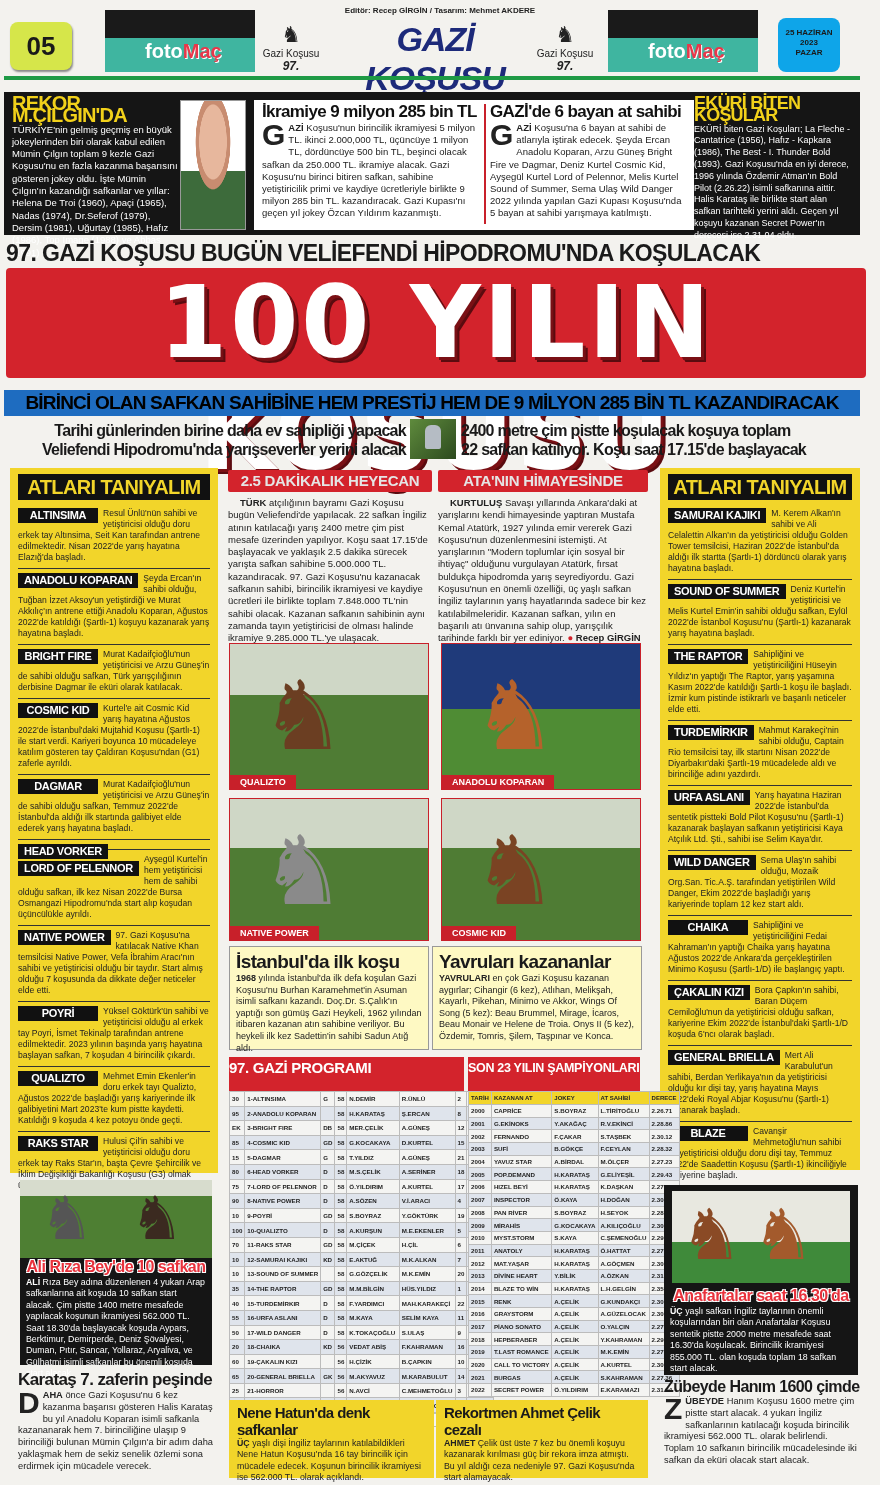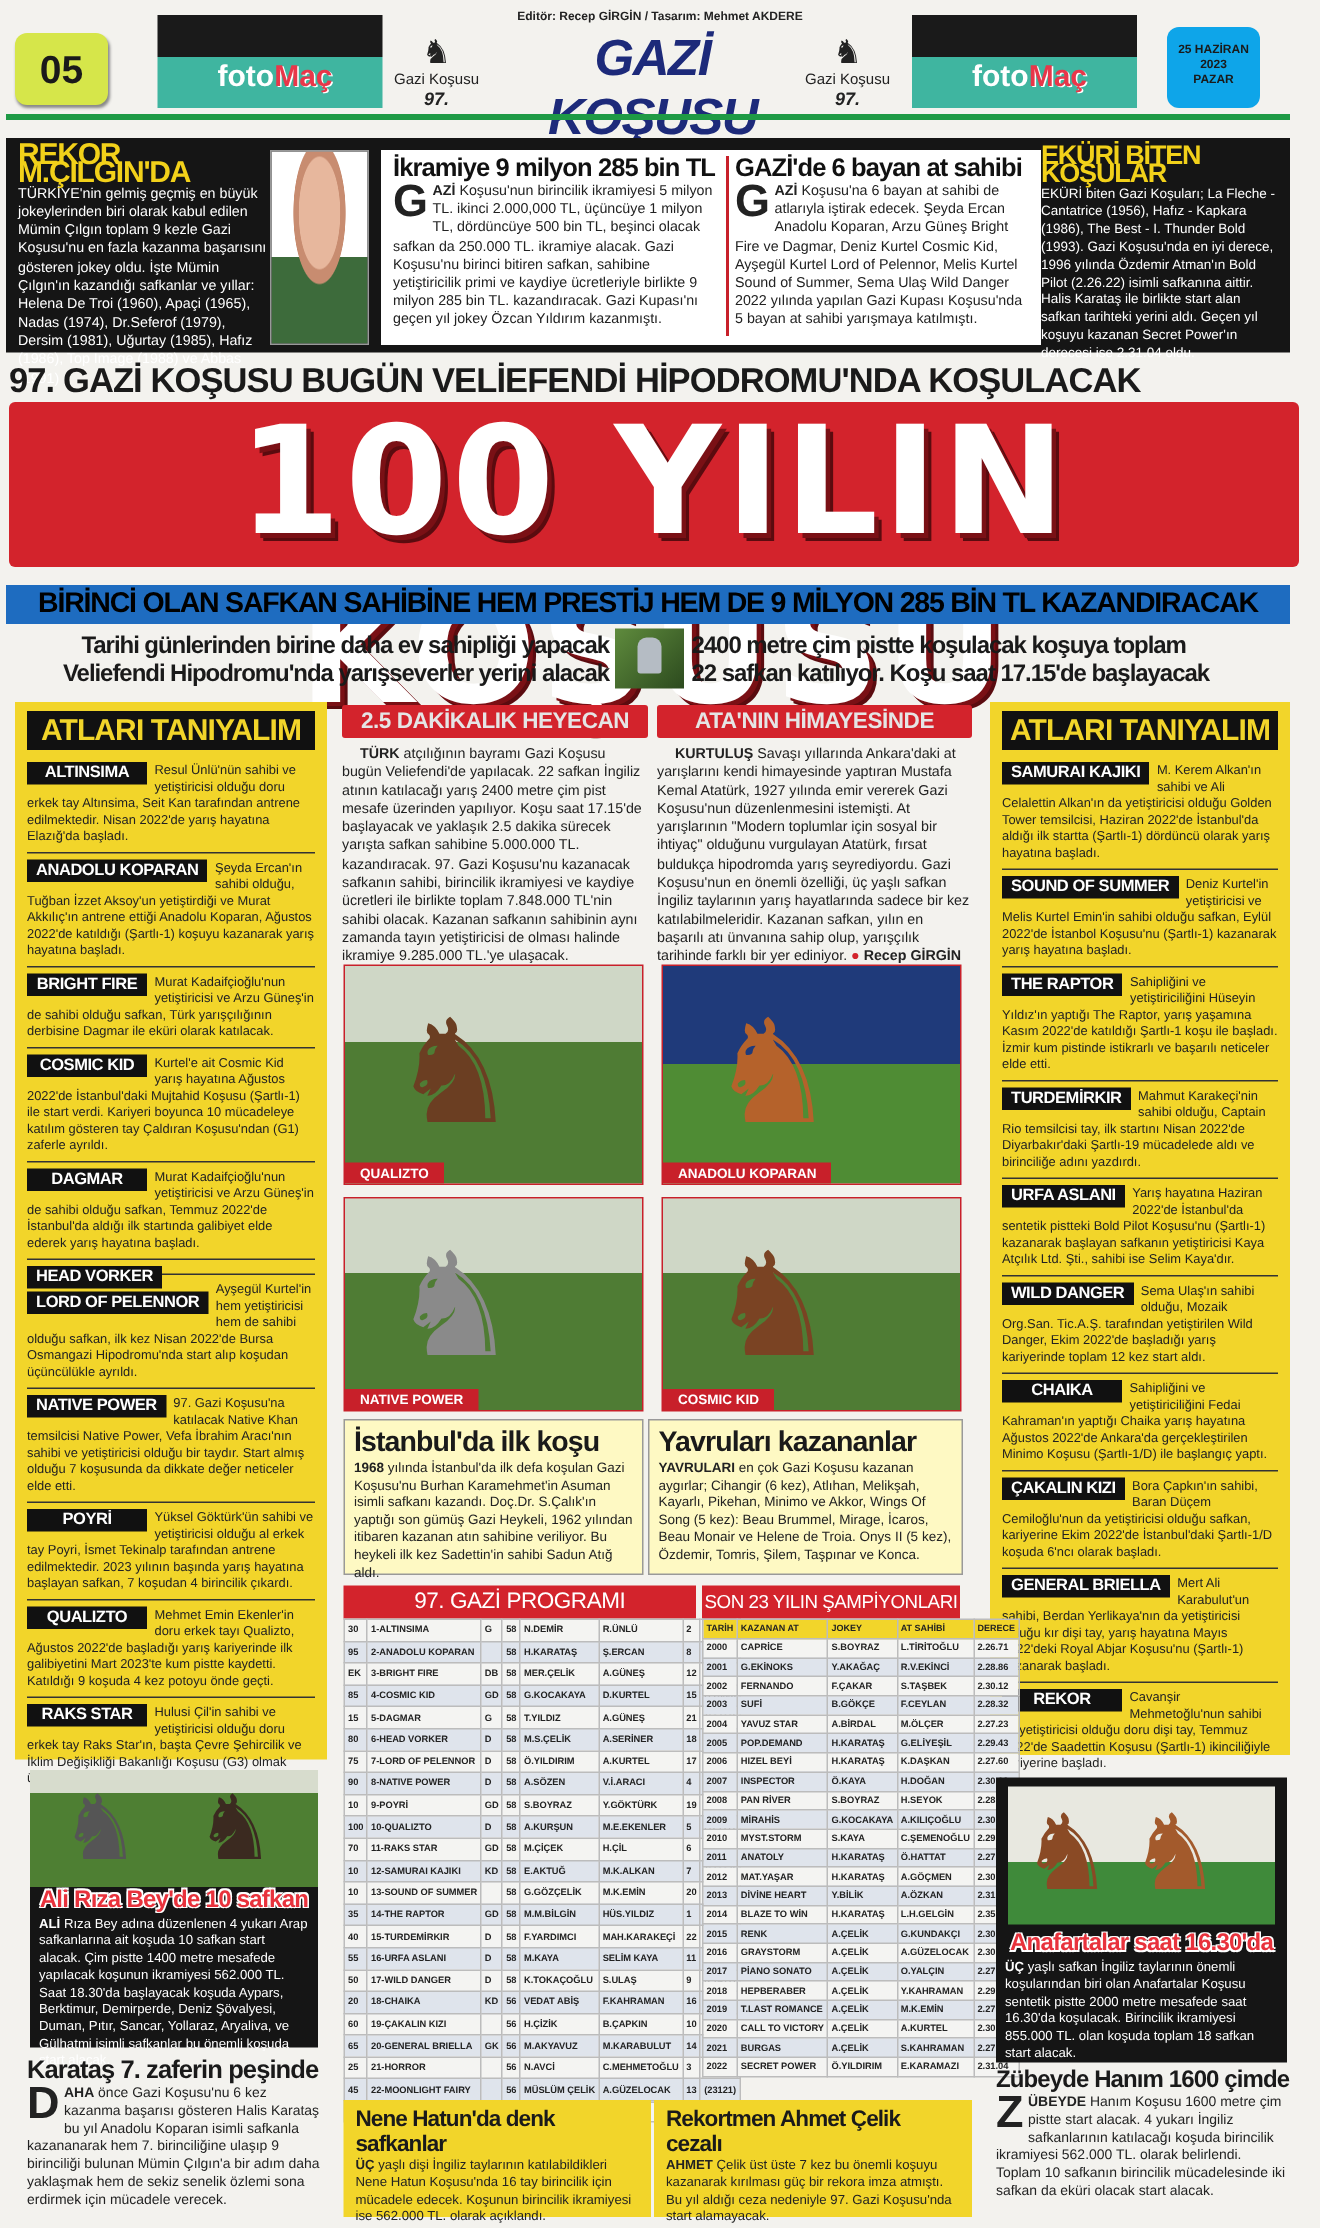--- a/index.html
+++ b/index.html
@@ -54,21 +54,21 @@
 .btext{font-size:9.5px;line-height:12.2px;color:#222}
 
 table{border-collapse:collapse;width:100%}
 .prog td{font-size:6.2px;font-weight:bold;border:1px solid #bcbcbc;padding:0 2px;height:14.6px;white-space:nowrap;color:#222}
 .prog tr:nth-child(even) td{background:#dfe4ec}
 .prog tr:nth-child(odd) td{background:#f4f4f2}
 .champ th{font-size:6px;background:#f2d52a;color:#222;border:1px solid #bcbcbc;height:13px;text-align:left;padding:0 2px}
 .champ td{font-size:6.2px;font-weight:bold;border:1px solid #bcbcbc;padding:0 2px;height:12.7px;white-space:nowrap;color:#222}
 .champ tr:nth-child(even) td{background:#dfe4ec}
 .champ tr:nth-child(odd) td{background:#f4f4f2}
-.tabhead{background:#d3232c;color:#fff;font-size:15px;font-weight:normal;text-align:center;height:22px;line-height:22px;letter-spacing:-0.3px}
+.tabhead{background:#d3232c;color:#fff;font-size:15px;font-weight:bold;height:34px;line-height:22px;letter-spacing:-0.3px}
 .darkbox{background:#151515;color:#fff;padding:6px 8px}
 .outline-title{font-size:16px;font-weight:bold;color:#e8323c;text-align:center;letter-spacing:-0.5px;text-shadow:-1px -1px 0 #fff,1px -1px 0 #fff,-1px 1px 0 #fff,1px 1px 0 #fff}
 .ybox{background:#f2d52a;padding:4px 8px}
 </style>
 </head>
 <body>
 
 <div id="hdr" class="abs">
   <div class="abs pagenum">05</div>
   <div class="abs crowd" style="left:105px">
@@ -154,21 +154,21 @@
   <div class="ycoltitle">ATLARI TANIYALIM</div>
   <div class="horse-item"><span class="hname">SAMURAI KAJIKI</span><span>M. Kerem Alkan'ın sahibi ve Ali Celalettin Alkan'ın da yetiştiricisi olduğu Golden Tower temsilcisi, Haziran 2022'de İstanbul'da aldığı ilk startta (Şartlı-1) dördüncü olarak yarış hayatına başladı.</span></div>
   <div class="horse-item"><span class="hname">SOUND OF SUMMER</span><span>Deniz Kurtel'in yetiştiricisi ve Melis Kurtel Emin'in sahibi olduğu safkan, Eylül 2022'de İstanbol Koşusu'nu (Şartlı-1) kazanarak yarış hayatına başladı.</span></div>
   <div class="horse-item"><span class="hname">THE RAPTOR</span><span>Sahipliğini ve yetiştiriciliğini Hüseyin Yıldız'ın yaptığı The Raptor, yarış yaşamına Kasım 2022'de katıldığı Şartlı-1 koşu ile başladı. İzmir kum pistinde istikrarlı ve başarılı neticeler elde etti.</span></div>
   <div class="horse-item"><span class="hname">TURDEMİRKIR</span><span>Mahmut Karakeçi'nin sahibi olduğu, Captain Rio temsilcisi tay, ilk startını Nisan 2022'de Diyarbakır'daki Şartlı-19 mücadelede aldı ve birinciliğe adını yazdırdı.</span></div>
   <div class="horse-item"><span class="hname">URFA ASLANI</span><span>Yarış hayatına Haziran 2022'de İstanbul'da sentetik pistteki Bold Pilot Koşusu'nu (Şartlı-1) kazanarak başlayan safkanın yetiştiricisi Kaya Atçılık Ltd. Şti., sahibi ise Selim Kaya'dır.</span></div>
   <div class="horse-item"><span class="hname">WILD DANGER</span><span>Sema Ulaş'ın sahibi olduğu, Mozaik Org.San. Tic.A.Ş. tarafından yetiştirilen Wild Danger, Ekim 2022'de başladığı yarış kariyerinde toplam 12 kez start aldı.</span></div>
   <div class="horse-item"><span class="hname">CHAIKA</span><span>Sahipliğini ve yetiştiriciliğini Fedai Kahraman'ın yaptığı Chaika yarış hayatına Ağustos 2022'de Ankara'da gerçekleştirilen Minimo Koşusu (Şartlı-1/D) ile başlangıç yaptı.</span></div>
   <div class="horse-item"><span class="hname">ÇAKALIN KIZI</span><span>Bora Çapkın'ın sahibi, Baran Düçem Cemiloğlu'nun da yetiştiricisi olduğu safkan, kariyerine Ekim 2022'de İstanbul'daki Şartlı-1/D koşuda 6'ncı olarak başladı.</span></div>
   <div class="horse-item"><span class="hname">GENERAL BRIELLA</span><span>Mert Ali Karabulut'un sahibi, Berdan Yerlikaya'nın da yetiştiricisi olduğu kır dişi tay, yarış hayatına Mayıs 2022'deki Royal Abjar Koşusu'nu (Şartlı-1) kazanarak başladı.</span></div>
-  <div class="horse-item"><span class="hname">REKOR</span><span>Cavanşir Mehmetoğlu'nun sahibi ve yetiştiricisi olduğu doru dişi tay, Temmuz 2022'de Saadettin Koşusu (Şartlı-1) ikinciliğiyle kariyerine başladı.</span></div>
+  <div class="horse-item"><span class="hname">BLAZE</span><span>Cavanşir Mehmetoğlu'nun sahibi ve yetiştiricisi olduğu doru dişi tay, Temmuz 2022'de Saadettin Koşusu (Şartlı-1) ikinciliğiyle kariyerine başladı.</span></div>
   <div class="horse-item"><span class="hname">MOONLIGHT FAIRY</span><span>Ahmet Güzelocak'ın sahibi olduğu Moonlight Fairy pistlere Ağustos 2022'de 75. Yıl Ankara Hipodromu'nda düzenlenen Minimo Koşusu (Şartlı-1/D) ile "Merhaba" dedi.</span></div>
 </div>
 
 <div class="abs" style="left:228px;top:470px;width:204px">
   <div class="redtab">2.5 DAKİKALIK HEYECAN</div>
   <div class="midtext"><b>TÜRK</b><span> atçılığının bayramı Gazi Koşusu bugün Veliefendi'de yapılacak. 22 safkan İngiliz atının katılacağı yarış 2400 metre çim pist mesafe üzerinden yapılıyor. Koşu saat 17.15'de başlayacak ve yaklaşık 2.5 dakika sürecek yarışta safkan sahibine 5.000.000 TL. kazandıracak. 97. Gazi Koşusu'nu kazanacak safkanın sahibi, birincilik ikramiyesi ve kaydiye ücretleri ile birlikte toplam 7.848.000 TL'nin sahibi olacak. Kazanan safkanın sahibinin aynı zamanda tayın yetiştiricisi de olması halinde ikramiye 9.285.000 TL.'ye ulaşacak.</span></div>
 </div>
 <div class="abs" style="left:438px;top:470px;width:210px">
   <div class="redtab">ATA'NIN HİMAYESİNDE</div>
   <div class="midtext"><b>KURTULUŞ</b><span> Savaşı yıllarında Ankara'daki at yarışlarını kendi himayesinde yaptıran Mustafa Kemal Atatürk, 1927 yılında emir vererek Gazi Koşusu'nun düzenlenmesini istemişti. At yarışlarının "Modern toplumlar için sosyal bir ihtiyaç" olduğunu vurgulayan Atatürk, fırsat buldukça hipodromda yarış seyrediyordu. Gazi Koşusu'nun en önemli özelliği, üç yaşlı safkan İngiliz taylarının yarış hayatlarında sadece bir kez katılabilmeleridir. Kazanan safkan, yılın en başarılı atı ünvanına sahip olup, yarışçılık tarihinde farklı bir yer ediniyor.</span> <span style="color:#d3232c">●</span> <b>Recep GİRGİN</b></div>

